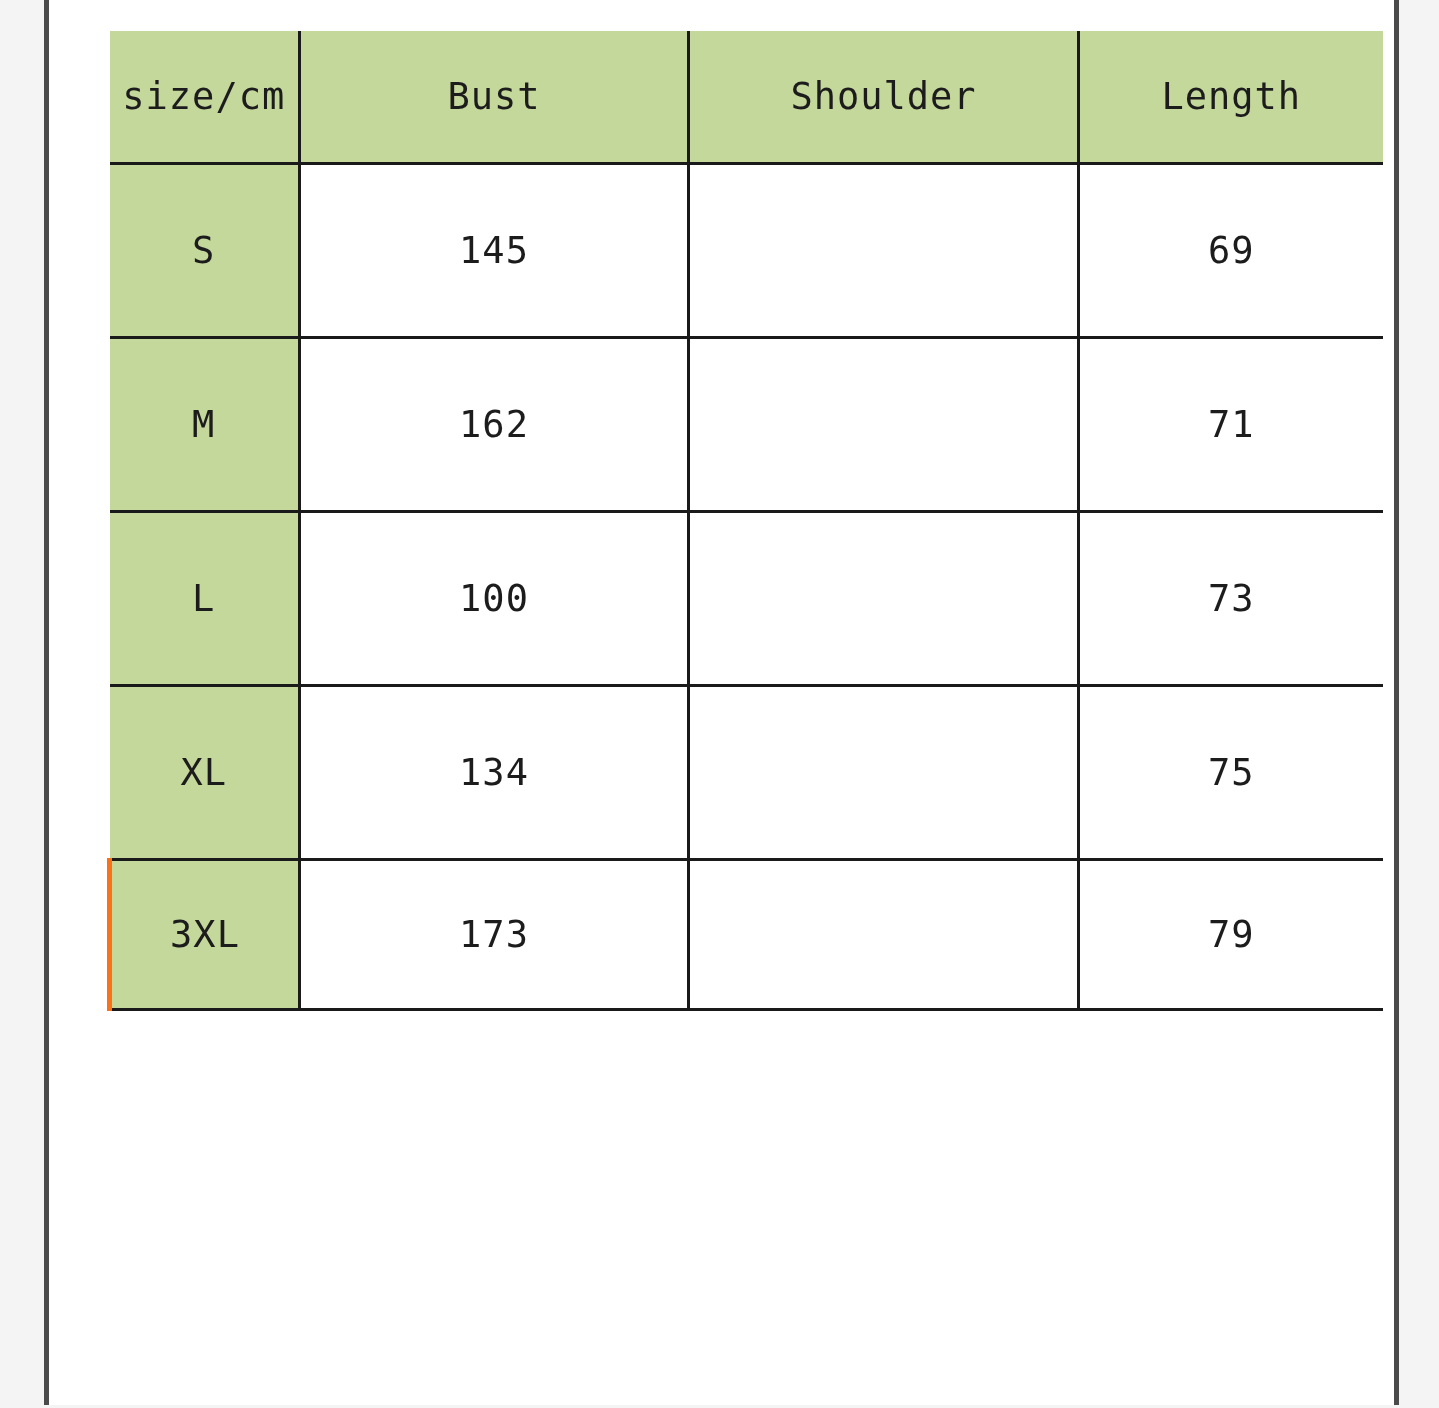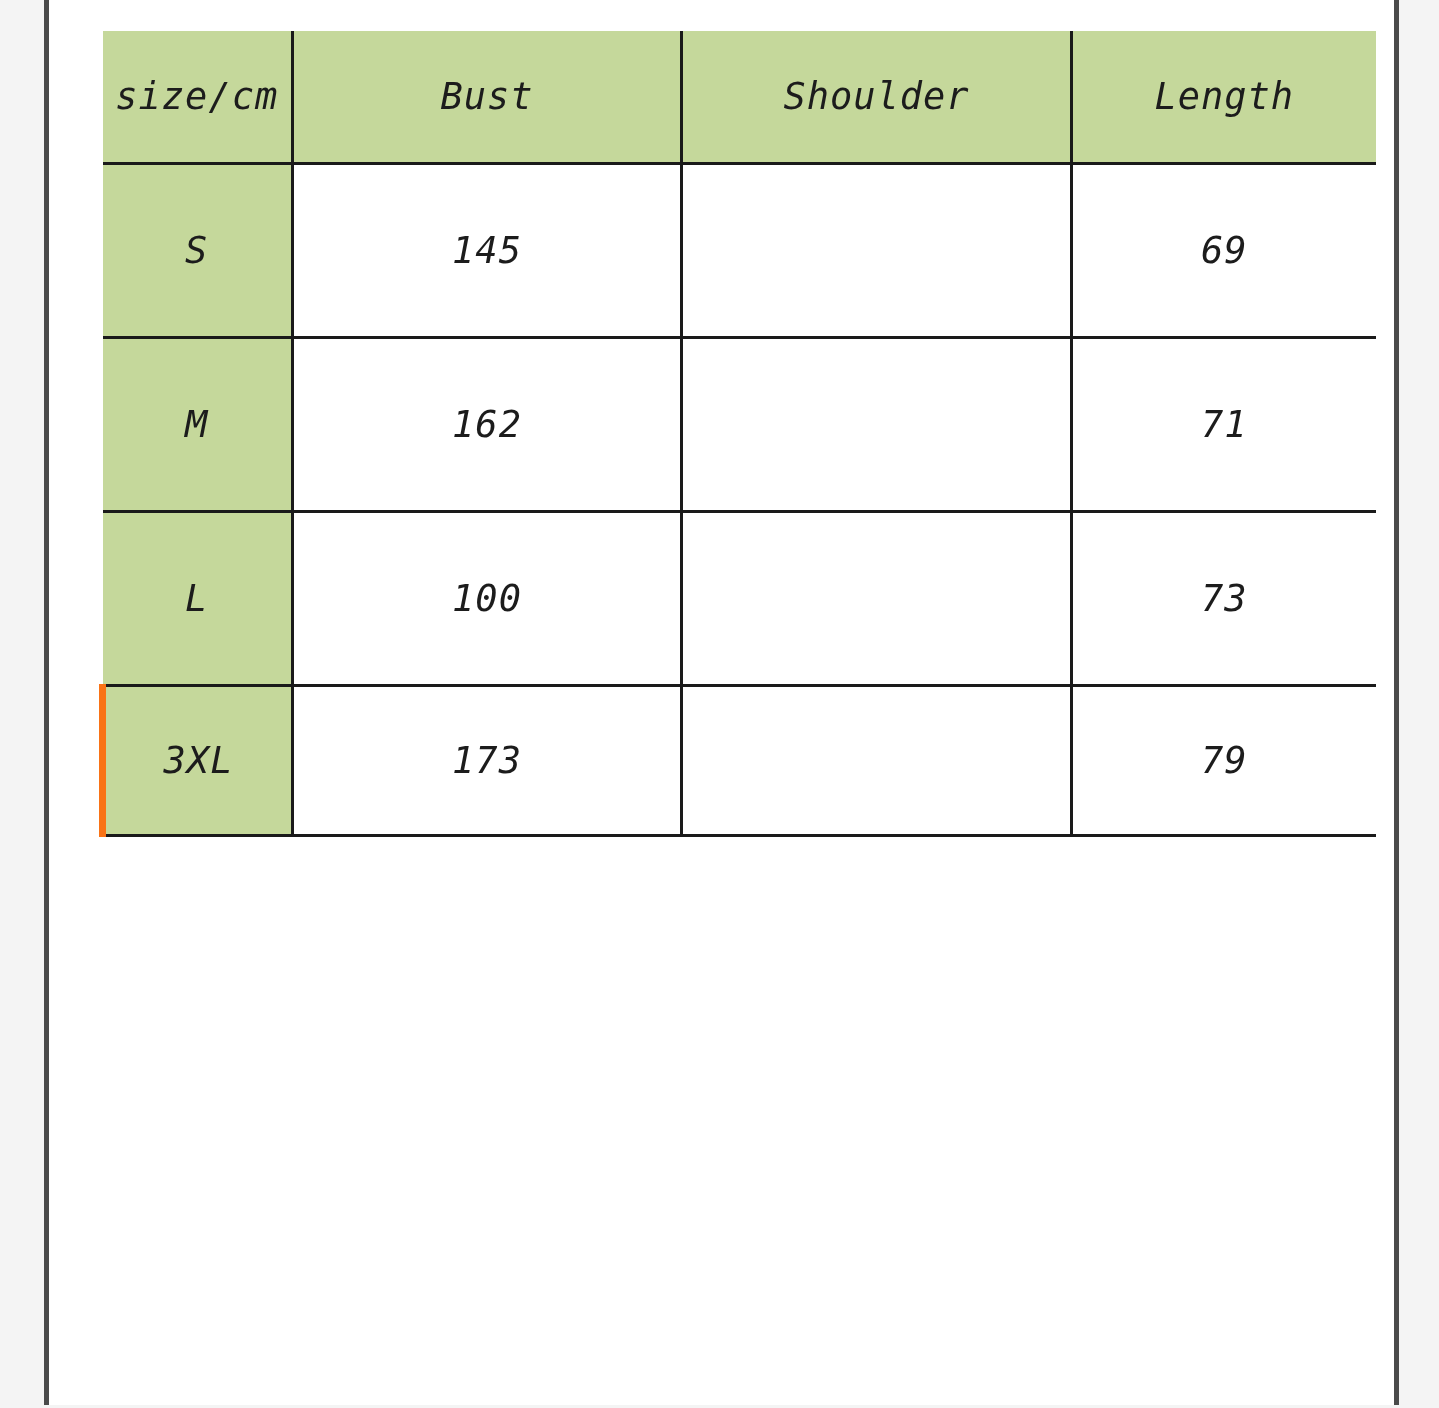--- a/index.html
+++ b/index.html
@@ -30,26 +30,25 @@
     height: 1405px;
     background: #ffffff;
     border-left: 5px solid #4a4a4a;
     border-right: 5px solid #4a4a4a;
     overflow: hidden;
   }
 
   
   #size-table {
     position: absolute;
-    left: 50px;
+    left: 58px;
     top: 31px;
     width: 1273px;
     border-collapse: collapse;
     table-layout: fixed;
-    font-style: italic;
   }
 
   #size-table col.c-size     { width: 190px; }
   #size-table col.c-bust     { width: 389px; }
   #size-table col.c-shoulder { width: 390px; }
   #size-table col.c-length   { width: 304px; }
 
   #size-table th,
   #size-table td {
     border-right: 3px solid #1a1a1a;
@@ -81,21 +80,21 @@
   tbody tr { height: 174px; }
 
   tbody td.size-cell {
     background: #c5d89b;
     border-bottom: none;           
     font-size: 37px;
   }
 
   
   tbody tr.row-highlight td.size-cell {
-    border-left: 7px solid #f97316;
+    border-left: 5px solid #f97316;
     border-bottom: 3px solid #2f5016;
   }
 
   tbody td.data-cell {
     background: #ffffff;
   }
 
   
   tbody tr:last-child { height: 150px; }
   tbody tr:last-child td { border-bottom: none; }
@@ -133,20 +132,26 @@
             <td class="data-cell">162</td>
             <td class="data-cell"></td>
             <td class="data-cell">71</td>
           </tr>
           <tr>
             <td class="size-cell">L</td>
             <td class="data-cell">100</td>
             <td class="data-cell"></td>
             <td class="data-cell">73</td>
           </tr>
+          <tr>
+            <td class="size-cell">XL</td>
+            <td class="data-cell">134</td>
+            <td class="data-cell"></td>
+            <td class="data-cell">75</td>
+          </tr>
           <tr class="row-highlight">
             <td class="size-cell">3XL</td>
             <td class="data-cell">173</td>
             <td class="data-cell"></td>
             <td class="data-cell">79</td>
           </tr>
         </tbody>
     </table>
 
   </div>

